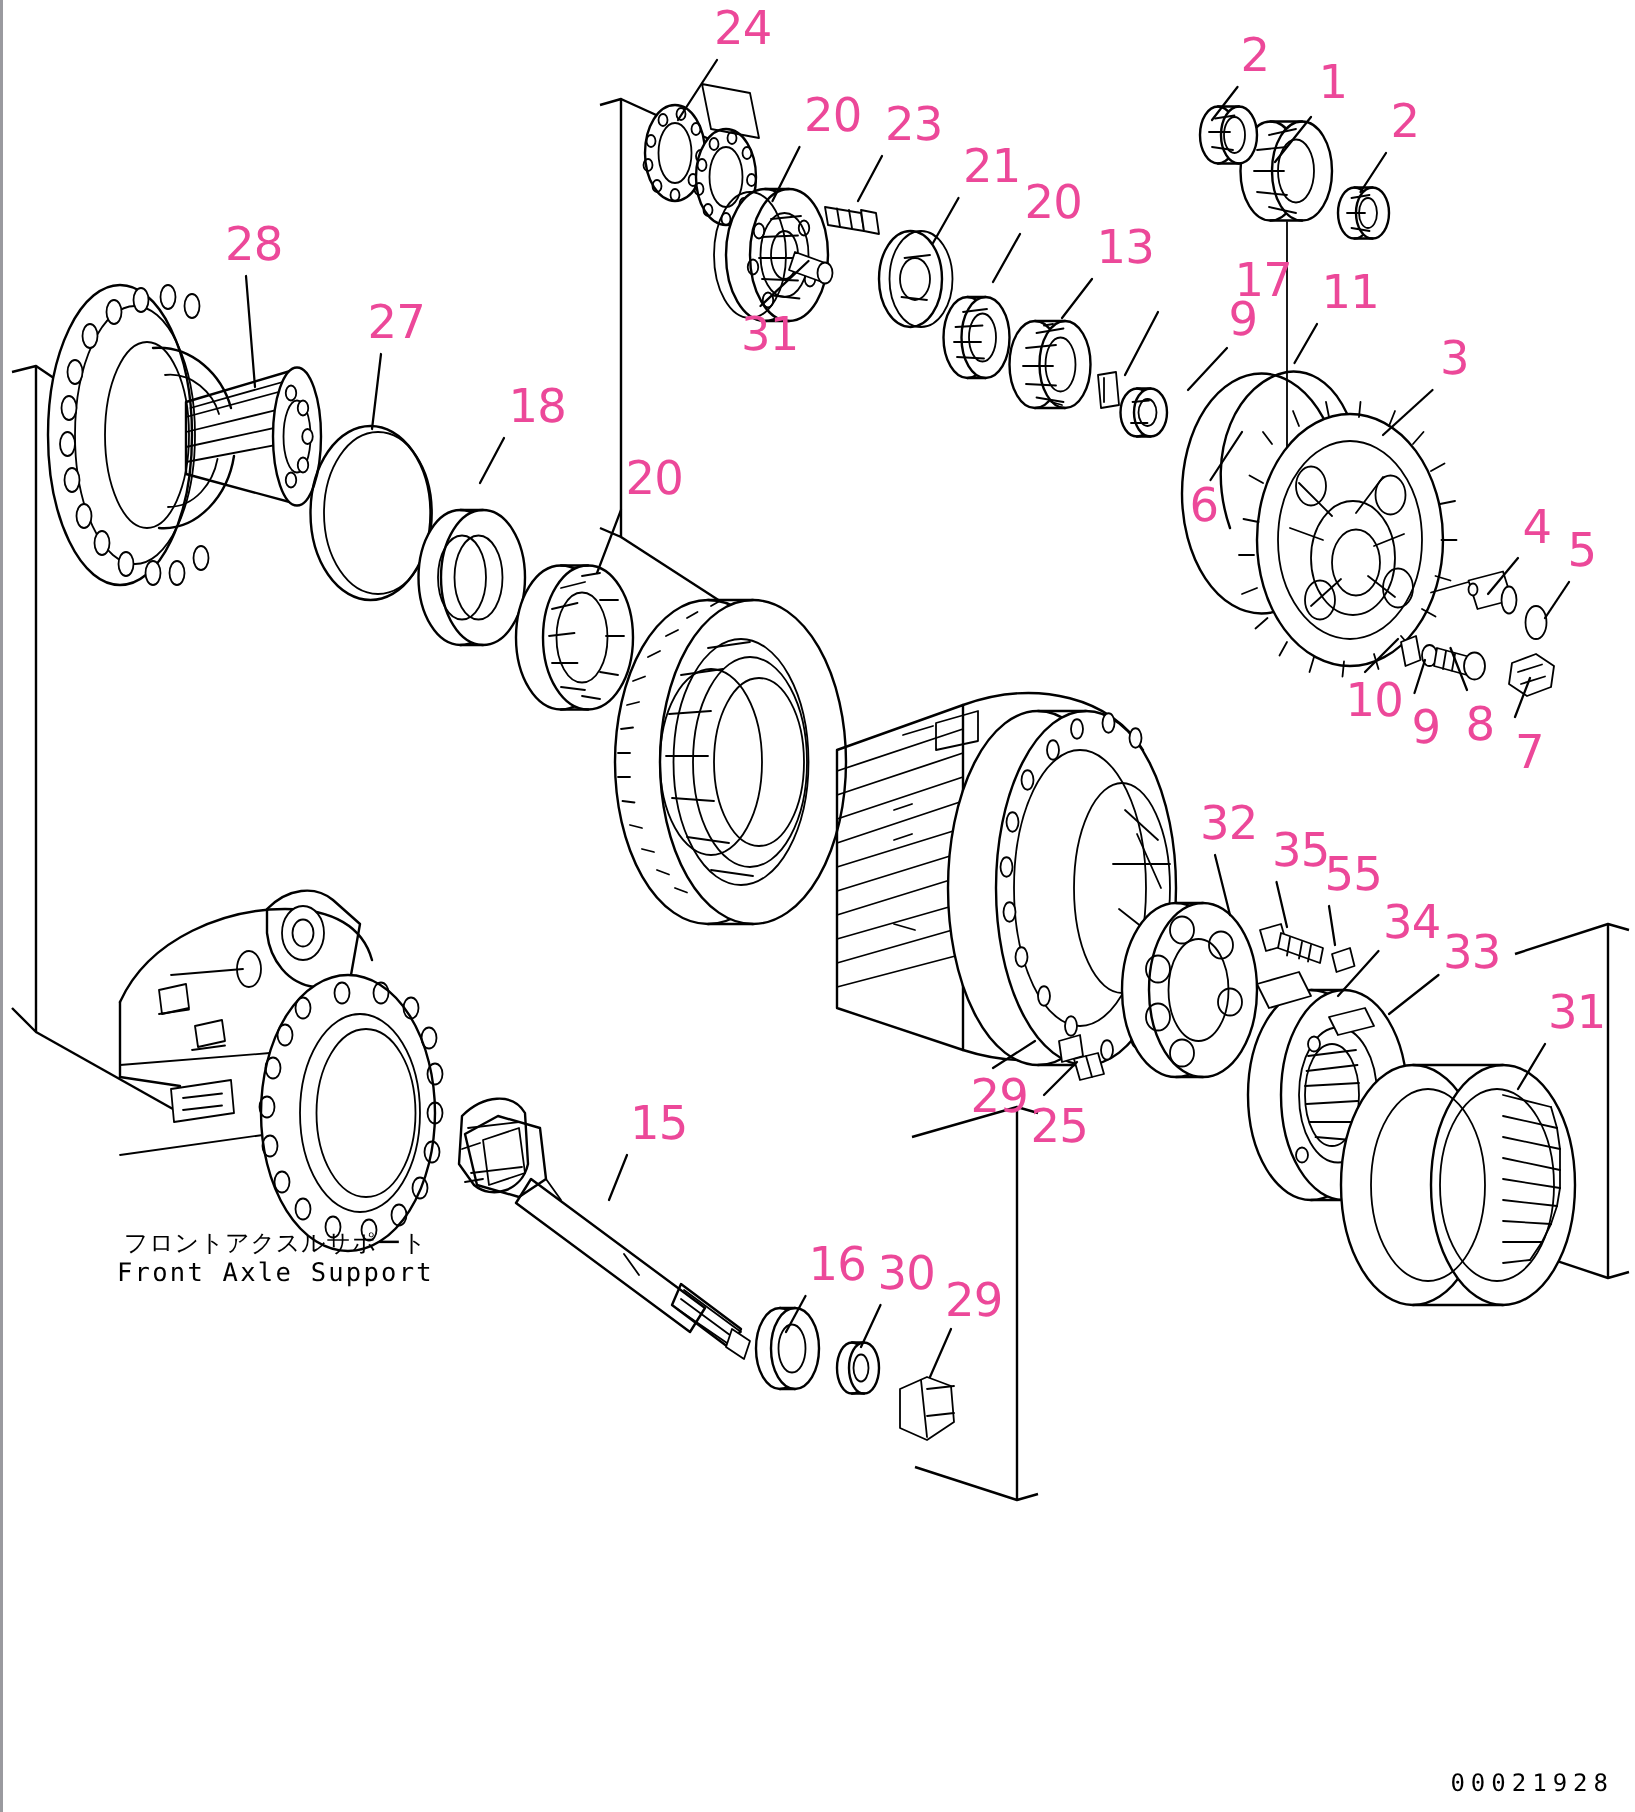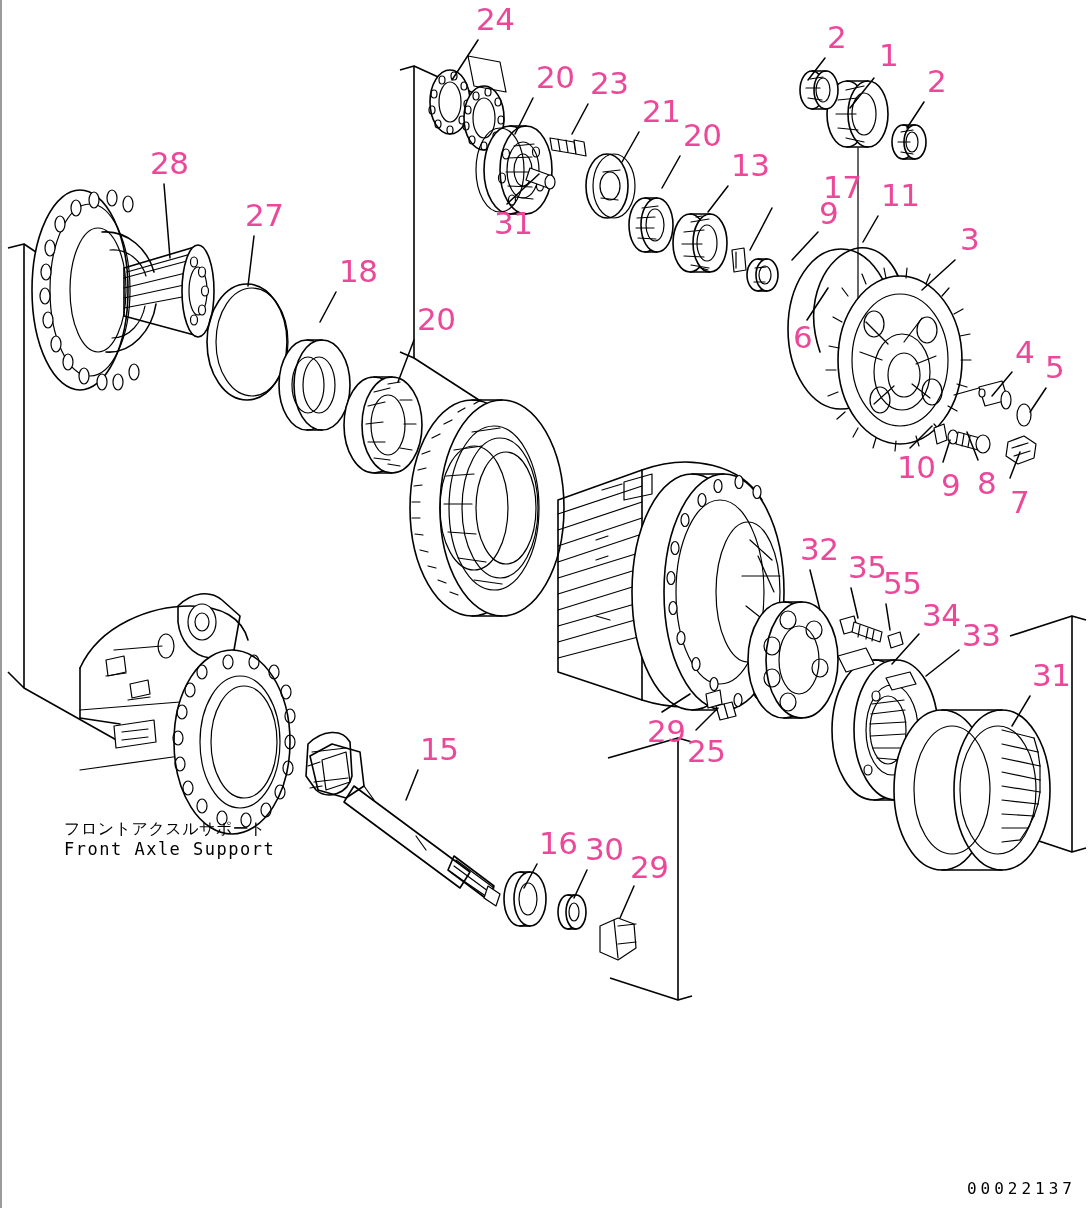--- a/index.html
+++ b/index.html
@@ -786,21 +786,21 @@
       <div class="callout" style="left: 583px; top: 834px;">30</div>
       <div class="callout" style="left: 1030px; top: 660px;">31</div>
       <div class="callout" style="left: 798px; top: 534px;">32</div>
       <div class="callout" style="left: 960px; top: 620px;">33</div>
       <div class="callout" style="left: 920px; top: 600px;">34</div>
       <div class="callout" style="left: 846px; top: 552px;">35</div>
       <div class="callout" style="left: 881px; top: 568px;">55</div>
     </div>
 
   <div id="caption-layer">
-      <div class="cap" style="left: 62px; top: 818px;">
+      <div class="cap" style="left: 76px; top: 818px; text-align: center;">
         <span class="jp">フロントアクスルサポート</span>
         <span class="en">Front Axle Support</span>
       </div>
     </div>
 
-  <div id="drawno">00022137</div>
+  <div id="drawno">00021928</div>
 
 </div>
 
 </body></html>

